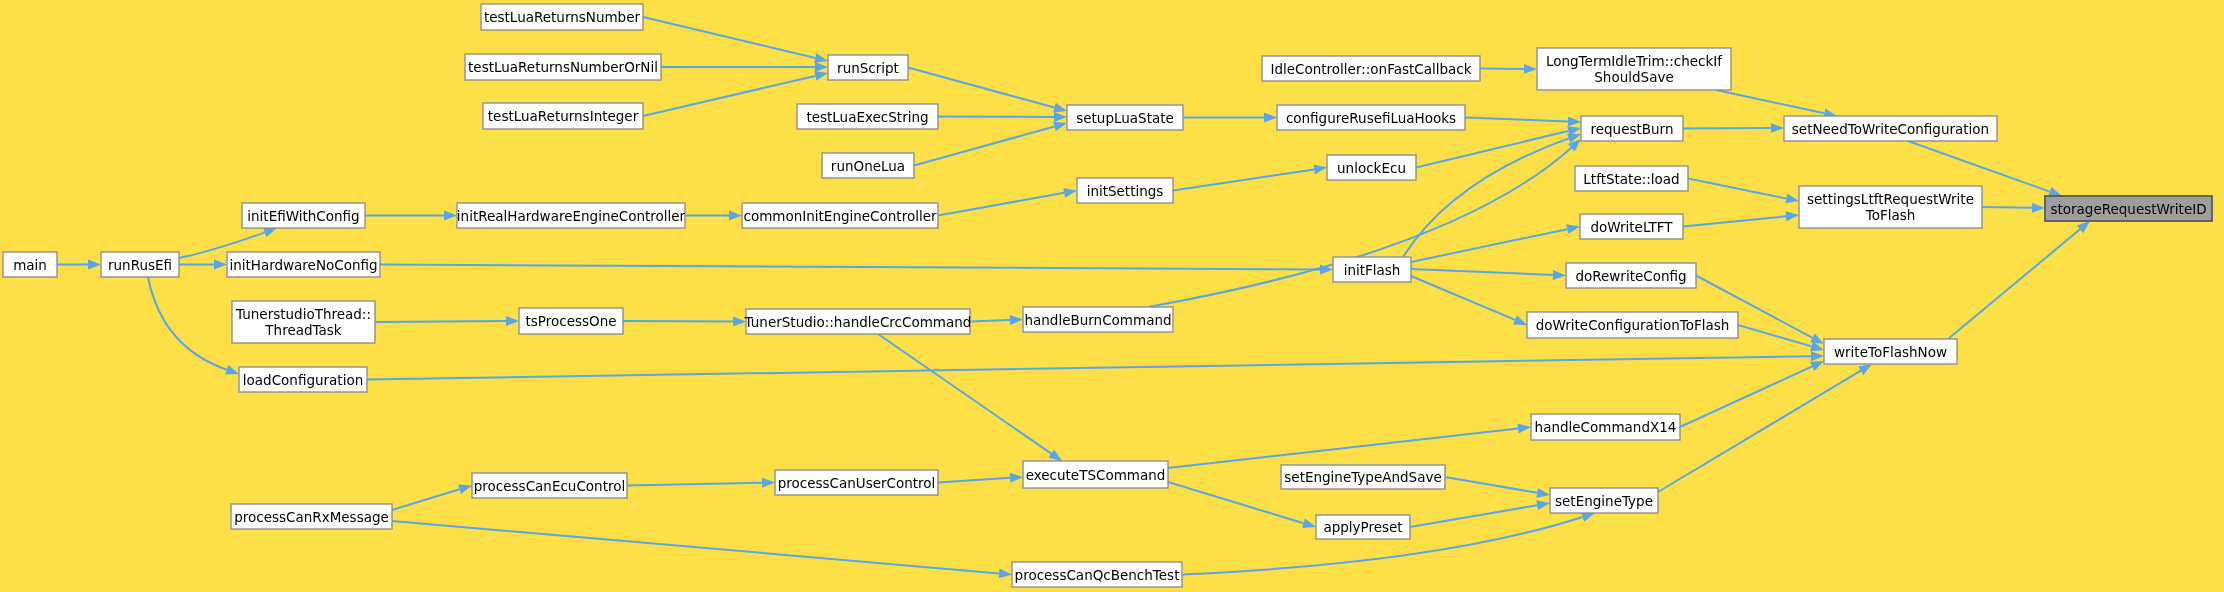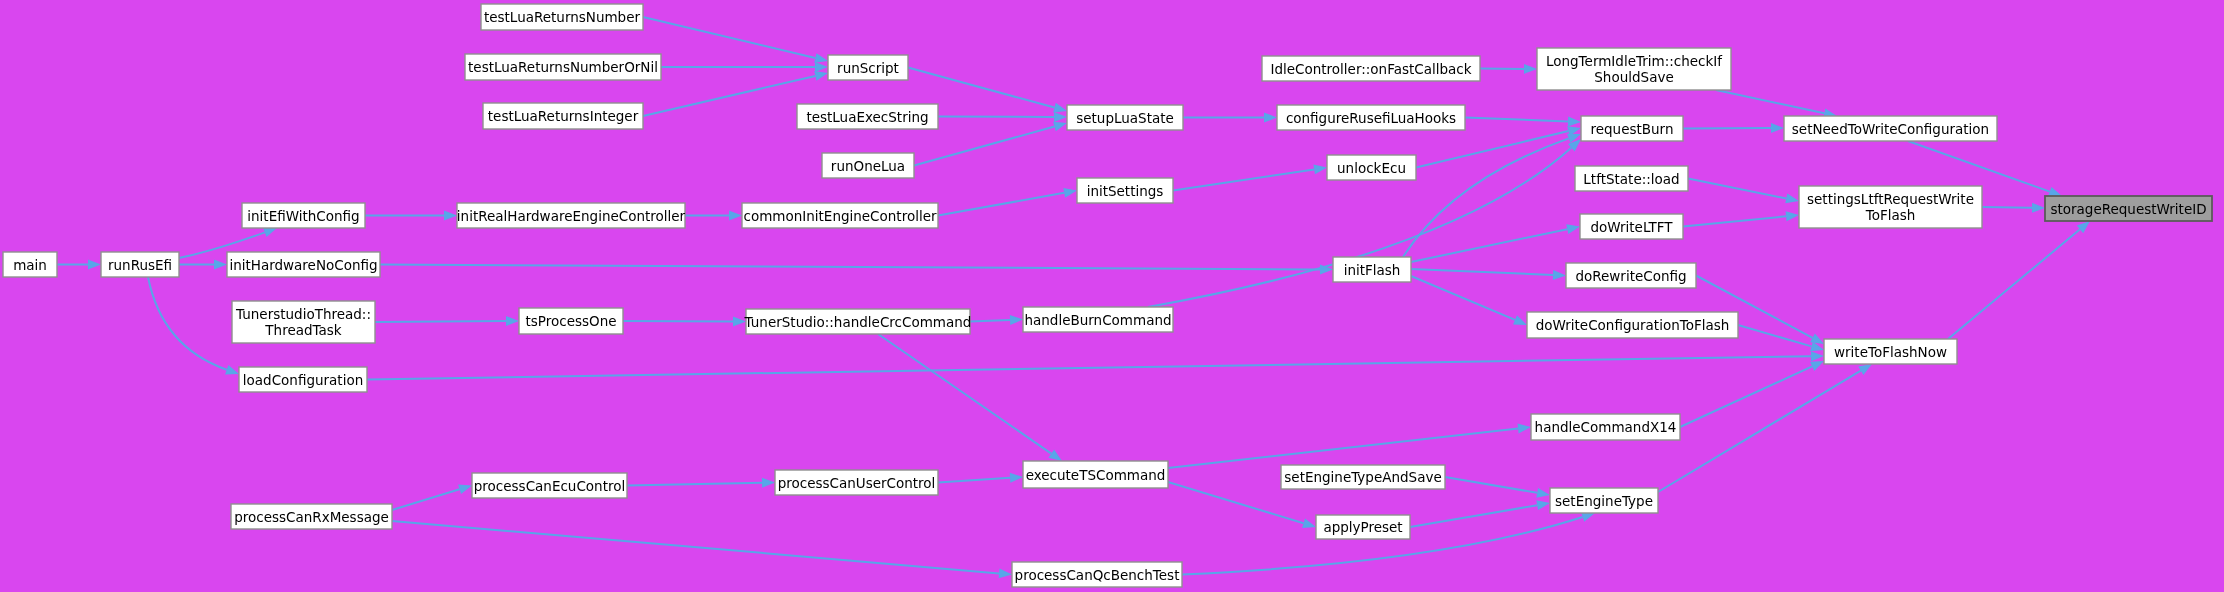--- a/index.html
+++ b/index.html
@@ -4,21 +4,21 @@
 <style>
   html, body {
     margin: 0;
     padding: 0;
     background: #000000;
   }
   .canvas-wrap {
     position: relative;
     width: 2224px;
     height: 592px;
-    background: #d946ef;
+    background: #fde047;
     overflow: hidden;
     font-family: "DejaVu Sans", "Liberation Sans", sans-serif;
   }
   svg text {
     font-family: "DejaVu Sans", "Liberation Sans", sans-serif;
     font-size: 13.5px;
     fill: #000000;
     pointer-events: none;
   }
   svg .node-rect { cursor: pointer; }

